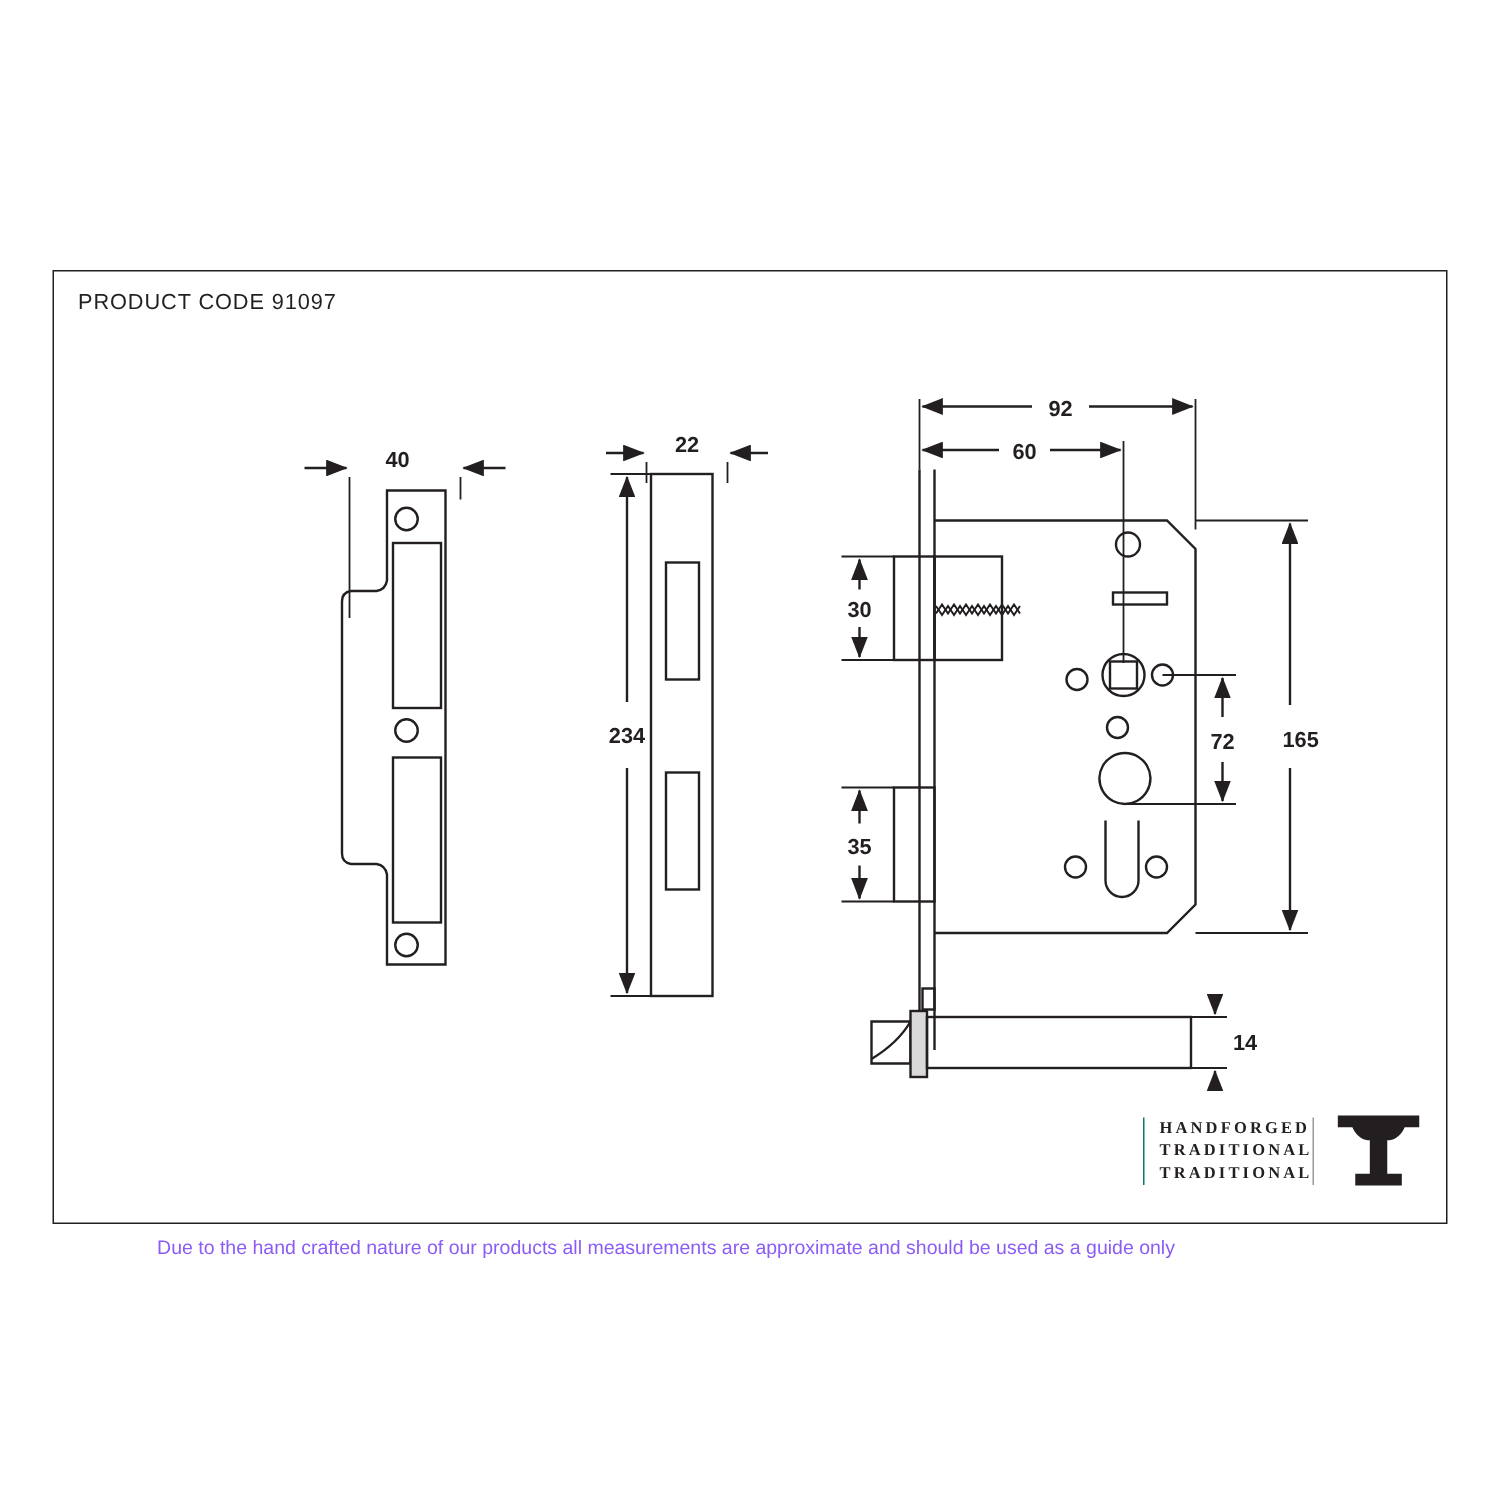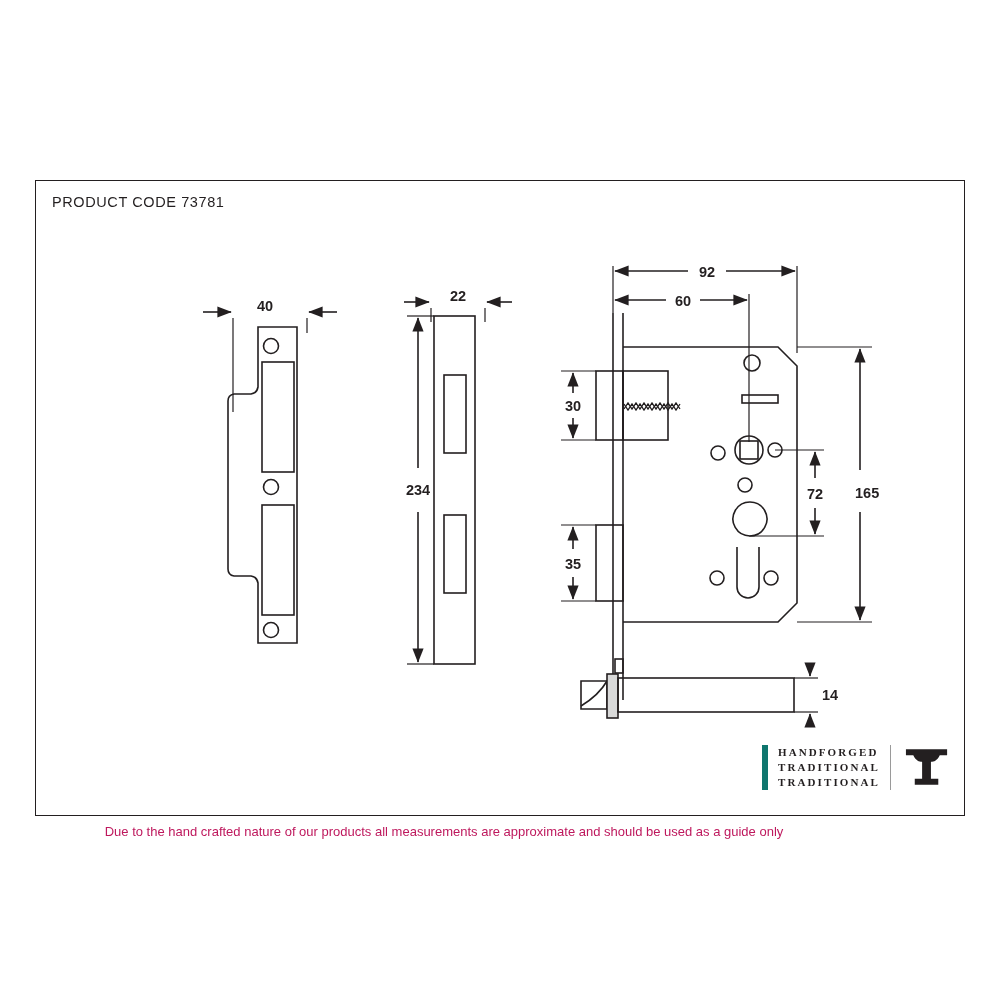--- a/index.html
+++ b/index.html
@@ -41,21 +41,21 @@
     font-family: "Liberation Sans", sans-serif;
     white-space: nowrap;
   }
   .disclaimer {
     position: absolute;
     left: 0;
     top: 824px;
     width: 888px;
     text-align: center;
     font-size: 13px;
-    color: #be185d;
+    color: #8b5cf6;
     font-family: "Liberation Sans", sans-serif;
   }
   svg.drawing {
     position: absolute;
     left: 0; top: 0;
     width: 1000px;
     height: 1000px;
     pointer-events: none;
   }
   .logo-box {
@@ -67,23 +67,23 @@
     display: flex;
     align-items: center;
   }
   .logo-text {
     font-family: "Liberation Serif", serif;
     font-size: 11px;
     letter-spacing: 2.1px;
     line-height: 15px;
     color: #231f20;
     font-weight: 600;
-    padding-right: 10px;
+    padding-right: 0;
     border-right: 1px solid #9a9a9a;
-    border-left: 6px solid #0f766e;
+    border-left: 1px solid #0f766e;
     padding-left: 10px;
     text-align: left;
     white-space: nowrap;
   }
   .logo-anvil {
     margin-left: 12px;
   }
   .dim-label {
     font-family: "Liberation Sans", sans-serif;
     font-weight: bold;
@@ -91,21 +91,21 @@
     fill: #231f20;
   }
 </style>
 </head>
 <body>
 
 <div id="page">
 
   <div class="frame"></div>
 
-  <div class="product-code">PRODUCT CODE 73781</div>
+  <div class="product-code">PRODUCT CODE 91097</div>
 
   <svg class="drawing" viewBox="0 0 1000 1000">
     <defs>
       <marker id="arrHead" markerWidth="9" markerHeight="7" refX="8.5" refY="3.5" orient="auto">
         <polygon points="0,0 9,3.5 0,7" fill="#231f20"></polygon>
       </marker>
       <marker id="arrTail" markerWidth="9" markerHeight="7" refX="0.5" refY="3.5" orient="auto">
         <polygon points="9,0 0,3.5 9,7" fill="#231f20"></polygon>
       </marker>
     </defs>

